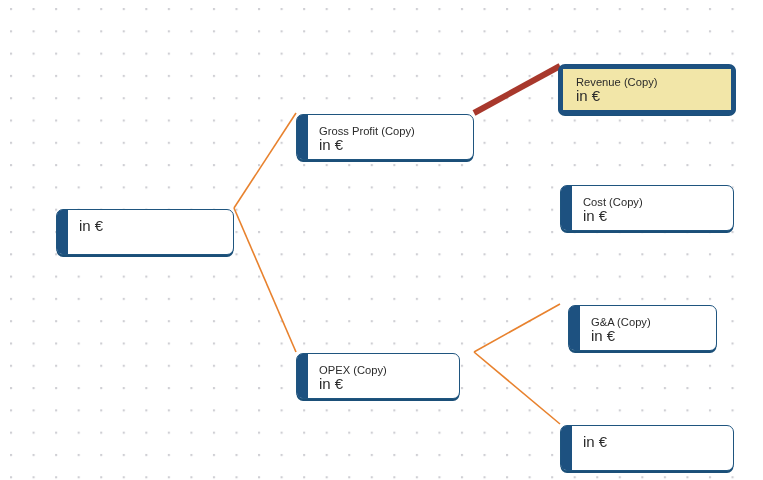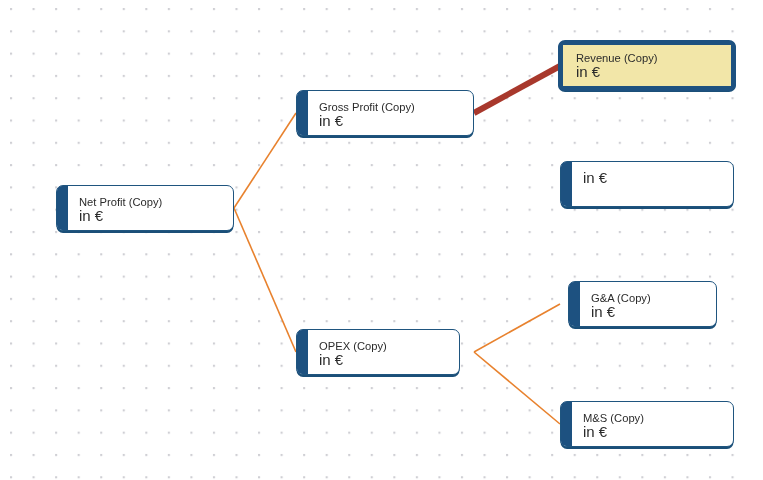--- a/index.html
+++ b/index.html
@@ -43,20 +43,21 @@
     height: 480px;
     pointer-events: none;
   }
 
   
   .node {
     position: absolute;
     box-sizing: border-box;
     border-radius: 7px;
     background: #ffffff;
+    margin-top: 24px;
   }
 
   
   .node.plain {
     border: 1.3px solid #1f557f;
     box-shadow: 0 2.5px 0 -0.5px #1b4f78;
   }
   .node.plain .accent-bar {
     position: absolute;
     left: 0;
@@ -114,21 +115,20 @@
       <line x1="234" y1="208" x2="296" y2="352" stroke="#e8822e" stroke-width="1.6" stroke-linecap="butt"></line>
       <line x1="474" y1="113" x2="560" y2="66" stroke="#a8382c" stroke-width="6" stroke-linecap="butt"></line>
       <line x1="474" y1="352" x2="560" y2="304" stroke="#e8822e" stroke-width="1.6" stroke-linecap="butt"></line>
       <line x1="474" y1="352" x2="560" y2="424" stroke="#e8822e" stroke-width="1.6" stroke-linecap="butt"></line>
     </svg>
 
   <div id="node-layer">
       <div class="node plain" style="left: 56px; top: 185px; width: 178px; height: 46px;">
         <div class="accent-bar"></div>
         <div class="node-body">
-          <div class="node-title">Net Profit (Copy)</div>
           <div class="node-unit">in €</div>
         </div>
       </div>
       <div class="node plain" style="left: 296px; top: 90px; width: 178px; height: 46px;">
         <div class="accent-bar"></div>
         <div class="node-body">
           <div class="node-title">Gross Profit (Copy)</div>
           <div class="node-unit">in €</div>
         </div>
       </div>
@@ -141,32 +141,32 @@
       </div>
       <div class="node selected" style="left: 558px; top: 40px; width: 178px; height: 51px;">
         <div class="node-body">
           <div class="node-title">Revenue (Copy)</div>
           <div class="node-unit">in €</div>
         </div>
       </div>
       <div class="node plain" style="left: 560px; top: 161px; width: 174px; height: 46px;">
         <div class="accent-bar"></div>
         <div class="node-body">
+          <div class="node-title">Cost (Copy)</div>
           <div class="node-unit">in €</div>
         </div>
       </div>
       <div class="node plain" style="left: 568px; top: 281px; width: 149px; height: 46px;">
         <div class="accent-bar"></div>
         <div class="node-body">
           <div class="node-title">G&amp;A (Copy)</div>
           <div class="node-unit">in €</div>
         </div>
       </div>
       <div class="node plain" style="left: 560px; top: 401px; width: 174px; height: 46px;">
         <div class="accent-bar"></div>
         <div class="node-body">
-          <div class="node-title">M&amp;S (Copy)</div>
           <div class="node-unit">in €</div>
         </div>
       </div>
     </div>
 
 </div>
 
 </body></html>

